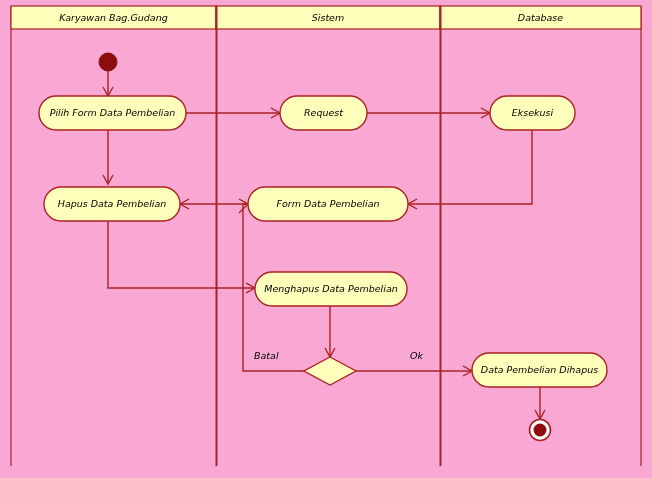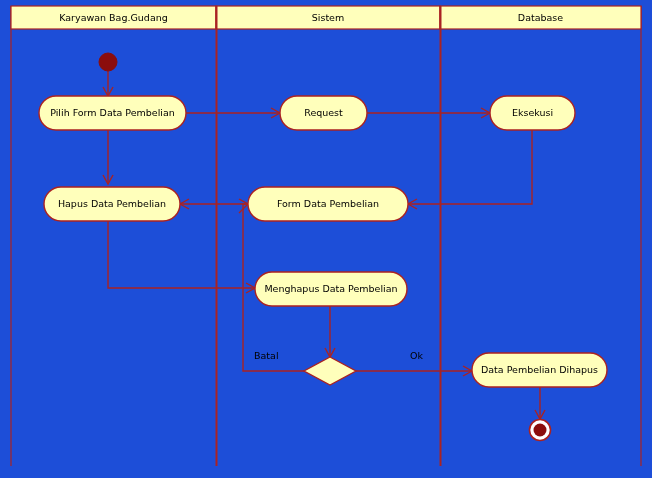--- a/index.html
+++ b/index.html
@@ -10,21 +10,22 @@
   body {
     width: 652px;
     height: 478px;
     overflow: hidden;
     font-family: "DejaVu Sans", "Liberation Sans", sans-serif;
   }
   #diagram-root {
     position: relative;
     width: 652px;
     height: 478px;
-    background: #1d4ed8;
+    background: #f9a8d4;
+    font-style: italic;
   }
   svg#activity-diagram {
     display: block;
     width: 652px;
     height: 478px;
   }
   .swimlane-header-box {
     fill: #ffffbb;
     stroke: #aa2222;
     stroke-width: 1.2;

